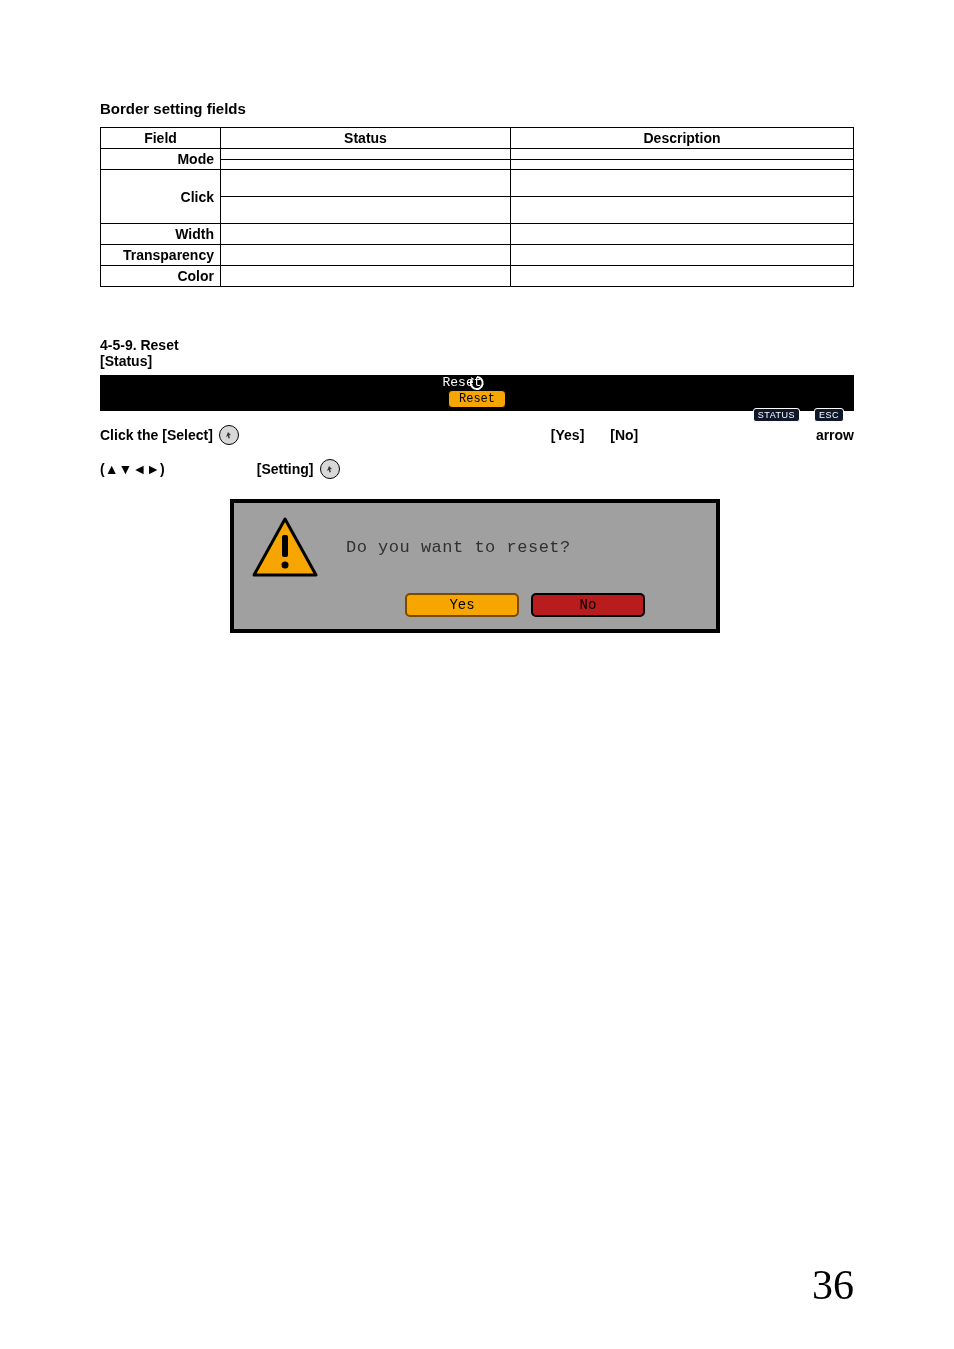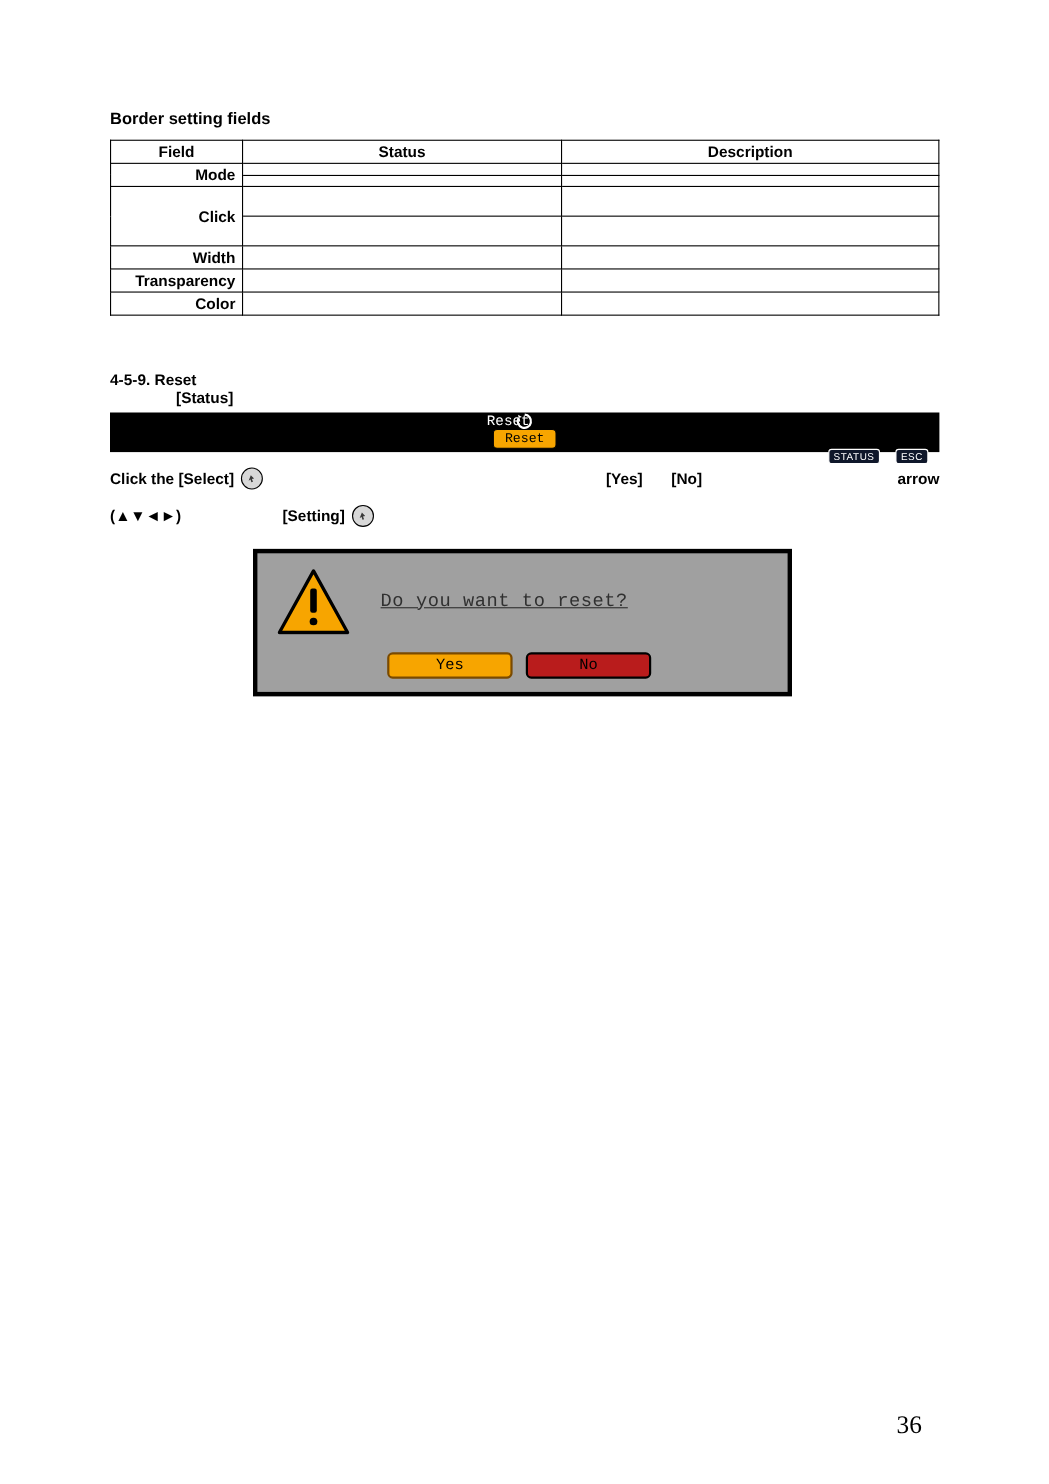--- a/index.html
+++ b/index.html
@@ -46,21 +46,20 @@
   col.col-setting { width: 290px; }
   col.col-desc { }
   .subsection {
     font-weight: bold;
     font-size: 14px;
     margin-top: 50px;
   }
   .status-label {
     font-weight: bold;
     font-size: 14px;
-    margin-left: 60px;
     margin-bottom: 6px;
   }
   
   .osd-bar {
     background: #000;
     height: 36px;
     display: flex;
     align-items: center;
     padding: 0 10px;
     position: relative;
@@ -147,26 +146,25 @@
     display: flex;
     align-items: center;
     gap: 28px;
     margin-bottom: 16px;
   }
   .warn-svg { width: 66px; height: 60px; }
   .dialog-msg {
     font-size: 17px;
     color: #303030;
     letter-spacing: 0.5px;
-    text-decoration: underline;
   }
   .dialog-buttons {
     display: flex;
     gap: 12px;
-    justify-content: flex-start;
+    justify-content: center;
     padding-left: 100px;
   }
   .dlg-btn {
     min-width: 110px;
     text-align: center;
     font-size: 14px;
     padding: 2px 0;
     border-radius: 5px;
     font-family: "Courier New", monospace;
   }
@@ -176,23 +174,23 @@
     color: #000;
   }
   .dlg-no {
     background: #b91c1c;
     border: 2px solid #000;
     color: #000;
   }
   .page-num {
     position: absolute;
     bottom: 40px;
-    right: 116px;
+    right: 100px;
     font-family: "Times New Roman", serif;
-    font-size: 23px;
+    font-size: 42px;
   }
   .flex-gap-right { margin-left: auto; }
 </style>
 </head>
 <body>
 
 <div class="page">
 
   <div class="section-title">Border setting fields</div>
 

